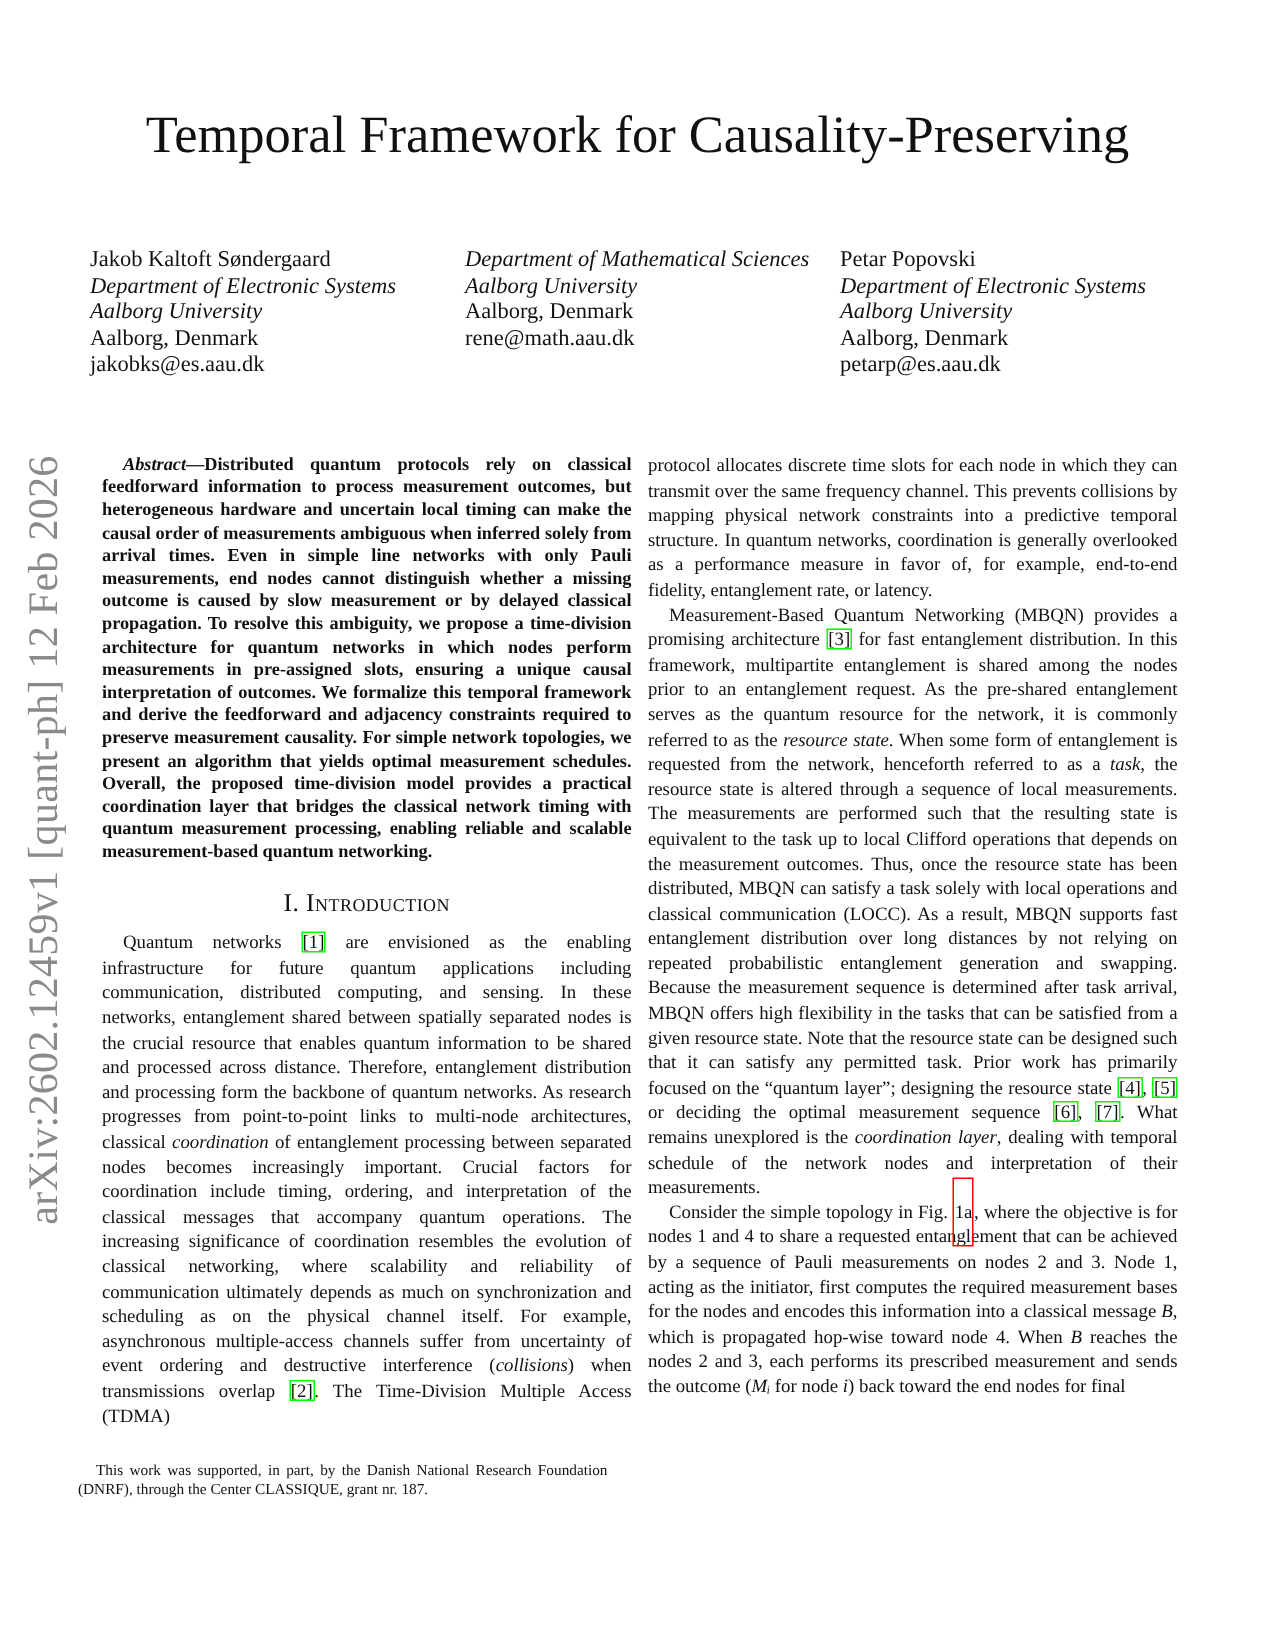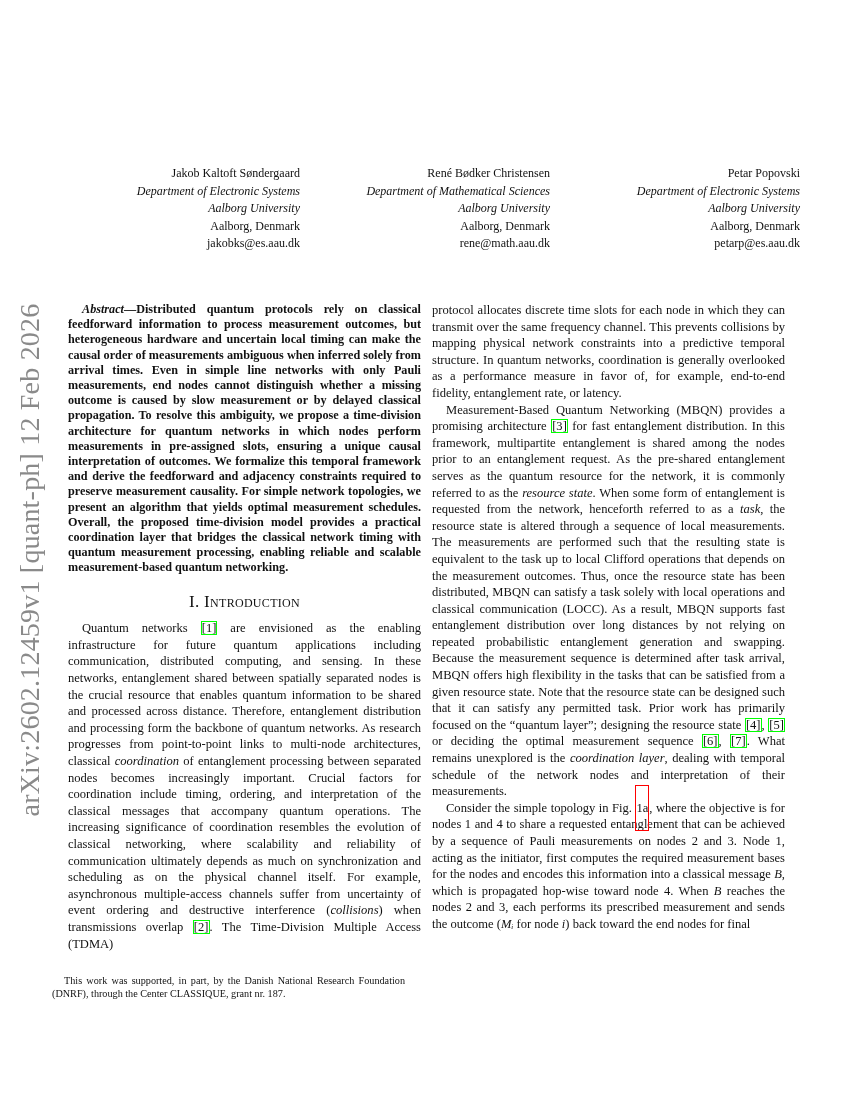--- a/index.html
+++ b/index.html
@@ -1,21 +1,21 @@
 <!DOCTYPE html>
 <html><head>
 <meta charset="utf-8">
 <style>
   html, body { margin: 0; padding: 0; background: #ffffff; }
   body { width: 850px; height: 1100px; position: relative; overflow: hidden;
          font-family: "Liberation Serif", "DejaVu Serif", serif; color: #111; }
   .title { position: absolute; left: 40px; top: 68px; width: 770px; text-align: center;
            font-size: 35px; line-height: 44px; font-weight: normal; margin: 0; }
   .authors { position: absolute; left: 60px; top: 165px; width: 740px; display: flex; justify-content: space-between; }
-  .author { width: 240px; text-align: right; font-size: 12px; line-height: 17.5px; }
+  .author { width: 240px; text-align: left; font-size: 15px; line-height: 17.5px; }
   .author .dept, .author .uni { font-style: italic; }
   .sidebar { position: absolute; left: 10px; top: 290px; width: 40px; height: 540px; }
   .sidebar span { position: absolute; left: 50%; top: 50%; transform: translate(-50%,-50%) rotate(-90deg);
                   white-space: nowrap; font-size: 28px; color: #8a8a8a; letter-spacing: 0.2px; }
   .col { position: absolute; top: 302px; width: 353px; font-size: 12.55px; line-height: 16.6px; text-align: justify; }
   .col.left { left: 68px; }
   .col.right { left: 432px; }
   .abstract { font-weight: bold; margin: 0; text-indent: 14px; line-height: 15.2px; font-size: 12.2px; }
   .abstract i { font-weight: bold; }
   .indexterms { font-weight: bold; margin: 0; text-indent: 14px; line-height: 15.2px; font-size: 12.2px; }
@@ -29,33 +29,32 @@
   em { font-style: italic; }
 </style>
 </head>
 <body>
 
 <div class="sidebar">
   <span>arXiv:2602.12459v1  [quant-ph]  12 Feb 2026</span>
 </div>
 
 <h1 class="title">
-  <br>
+  <span>Temporal Framework for Causality-Preserving</span><br>
 </h1>
 
 <div class="authors">
   <div class="author">
     <div>Jakob Kaltoft Søndergaard</div>
     <div class="dept">Department of Electronic Systems</div>
     <div class="uni">Aalborg University</div>
     <div>Aalborg, Denmark</div>
     <div>jakobks@es.aau.dk</div>
   </div>
   <div class="author">
-    <div>René Bødker Christensen</div>
     <div class="dept">Department of Mathematical Sciences</div>
     <div class="uni">Aalborg University</div>
     <div>Aalborg, Denmark</div>
     <div>rene@math.aau.dk</div>
   </div>
   <div class="author">
     <div>Petar Popovski</div>
     <div class="dept">Department of Electronic Systems</div>
     <div class="uni">Aalborg University</div>
     <div>Aalborg, Denmark</div>

